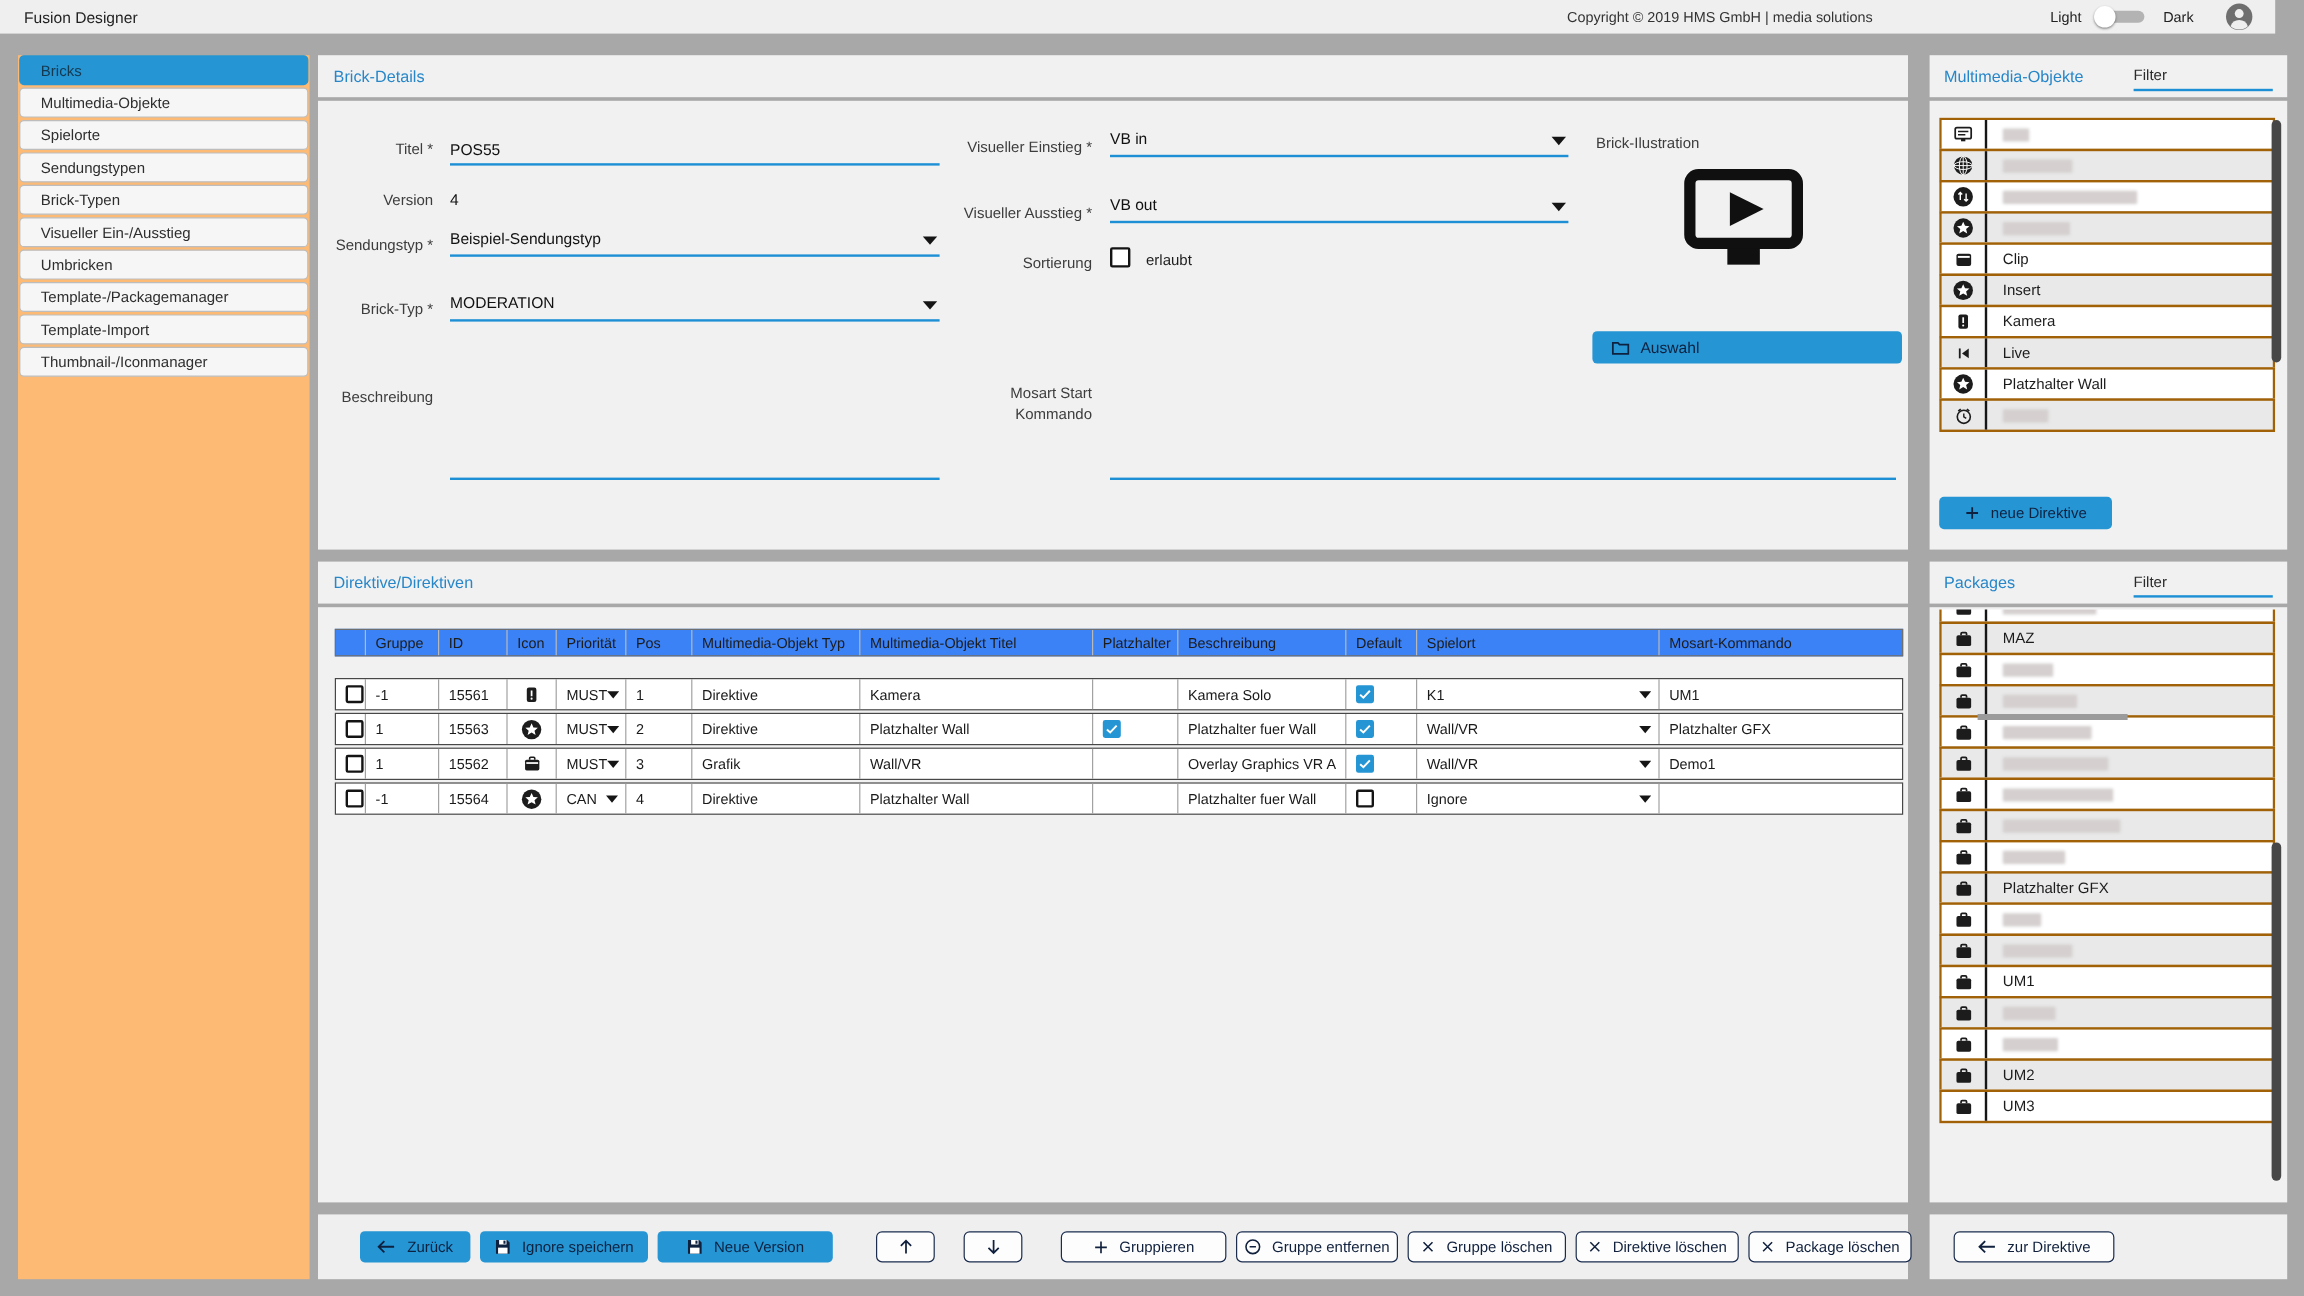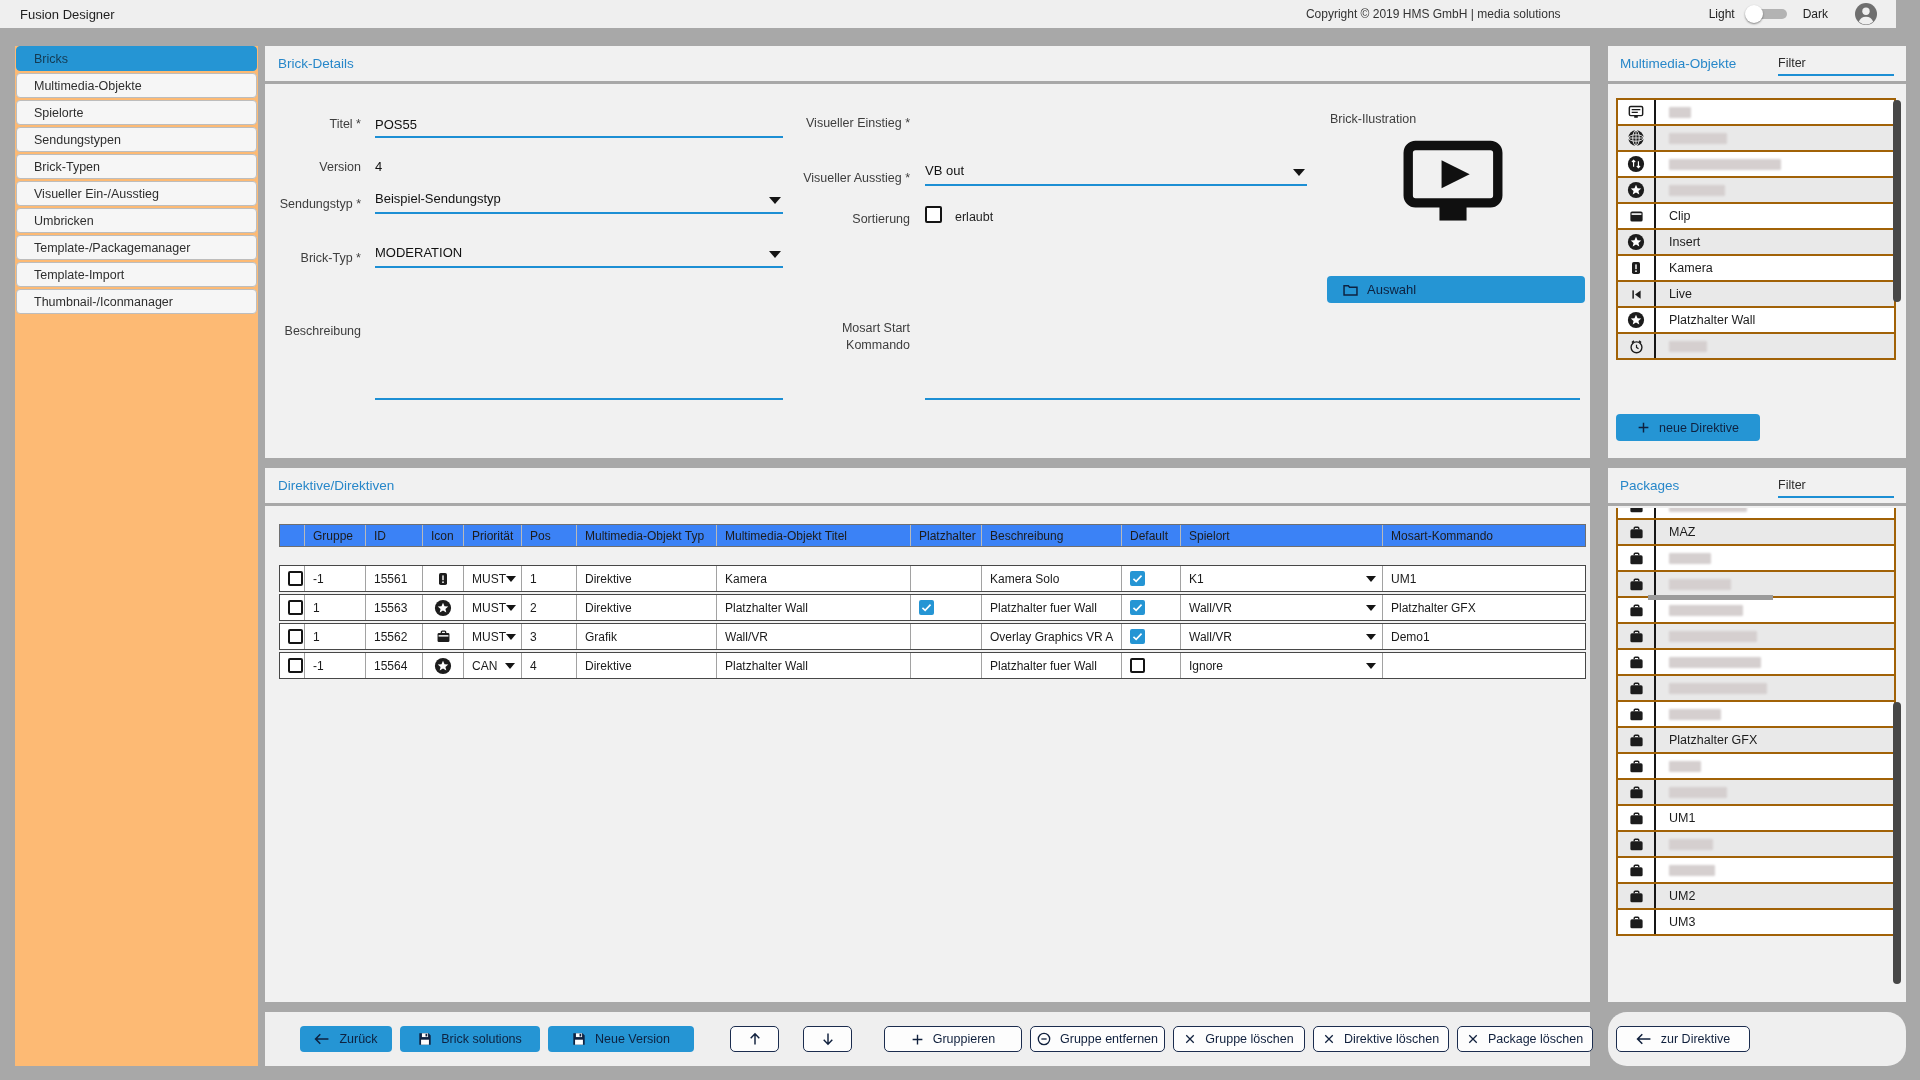--- a/index.html
+++ b/index.html
@@ -66,21 +66,21 @@
   .m-row { display:grid; grid-template-columns:38px 1fr; height:28px; border:2px solid #a16207; margin-top:-2px; background:#fff; position:relative; cursor:pointer; }
   .m-row:first-child { margin-top:0; }
   .m-row:nth-child(even) { background:#e9e9e9; }
   .m-ico { border-right:2px solid #161616; display:flex; align-items:center; justify-content:center; }
   .m-lab { display:flex; align-items:center; padding-left:13px; font-size:12.5px; color:#1c1c1c; }
   .redacted { height:11px; background:#d5cfcf; border-radius:1px; filter:blur(1.2px); }
   .underbar { position:absolute; left:30px; bottom:-4px; width:125px; height:5px; background:#9b9b9b; z-index:3; }
   .vscroll { position:absolute; width:8px; background:#474747; border-radius:4px; left:285px; cursor:pointer; }
   
   #main-toolbar { left:265px; top:1012px; width:1325px; height:54px; background:#efefef; display:flex; align-items:center; padding-left:35px; }
-  #right-toolbar { left:1608px; top:1012px; width:298px; height:54px; background:#efefef; display:flex; align-items:center; padding-left:8px;border-radius:19px; }
+  #right-toolbar { left:1608px; top:1012px; width:298px; height:54px; background:#efefef; display:flex; align-items:center; padding-left:20px; }
   .tb-btn { height:26px; }
 </style>
 </head>
 <body>
 
 <div id="topbar">
   <span id="app-title">Fusion Designer</span>
   <div id="top-right">
     <span id="copyright">Copyright © 2019 HMS GmbH | media solutions</span>
     <span class="toggle-label">Light</span>
@@ -130,20 +130,24 @@
   <div class="flabel" style="left:0;top:167px;width:96px;">Brick-Typ *</div>
   <div class="dd" style="left:110px;top:158px;width:408px;">
     <span class="dd-val">MODERATION</span>
     <span class="caret"></span>
   </div>
 
   <div class="flabel" style="left:0;top:240px;width:96px;">Beschreibung</div>
   <input class="u-line" style="position: absolute; left: 110px; top: 290px; width: 408px; height: 26px;" value="">
 
   <div class="flabel" style="left:465px;top:32px;width:180px;">Visueller Einstieg *</div>
+  <div class="dd" style="left:660px;top:21px;width:382px;">
+    <span class="dd-val">VB in</span>
+    <span class="caret"></span>
+  </div>
 
   <div class="flabel" style="left:465px;top:87px;width:180px;">Visueller Ausstieg *</div>
   <div class="dd" style="left:660px;top:76px;width:382px;">
     <span class="dd-val">VB out</span>
     <span class="caret"></span>
   </div>
 
   <div class="flabel" style="left:465px;top:128px;width:180px;">Sortierung</div>
   <span class="cb" style="position:absolute;left:660px;top:122px;width:17px;height:17px;">
     
@@ -721,21 +725,21 @@
     </button>
     <button class="btn-primary tb-btn" style="min-width: 140px; margin-right: 8px;">
       <span class="icon">
         <svg viewBox="0 0 16 16" width="14" height="14">
           <path d="M1.5 1.5 H12 L14.5 4 V14.5 H1.5 Z" fill="currentColor"></path>
           <rect x="4.5" y="1.5" width="7" height="4.3" fill="#fff"></rect>
           <rect x="8.6" y="2.1" width="2" height="3" fill="currentColor"></rect>
           <rect x="3.5" y="8.8" width="9" height="5.7" fill="#fff"></rect>
         </svg>
       </span>
-      <span>Brick solutions</span>
+      <span>Ignore speichern</span>
     </button>
     <button class="btn-primary tb-btn" style="min-width: 146px; margin-right: 8px;">
       <span class="icon">
         <svg viewBox="0 0 16 16" width="14" height="14">
           <path d="M1.5 1.5 H12 L14.5 4 V14.5 H1.5 Z" fill="currentColor"></path>
           <rect x="4.5" y="1.5" width="7" height="4.3" fill="#fff"></rect>
           <rect x="8.6" y="2.1" width="2" height="3" fill="currentColor"></rect>
           <rect x="3.5" y="8.8" width="9" height="5.7" fill="#fff"></rect>
         </svg>
       </span>

